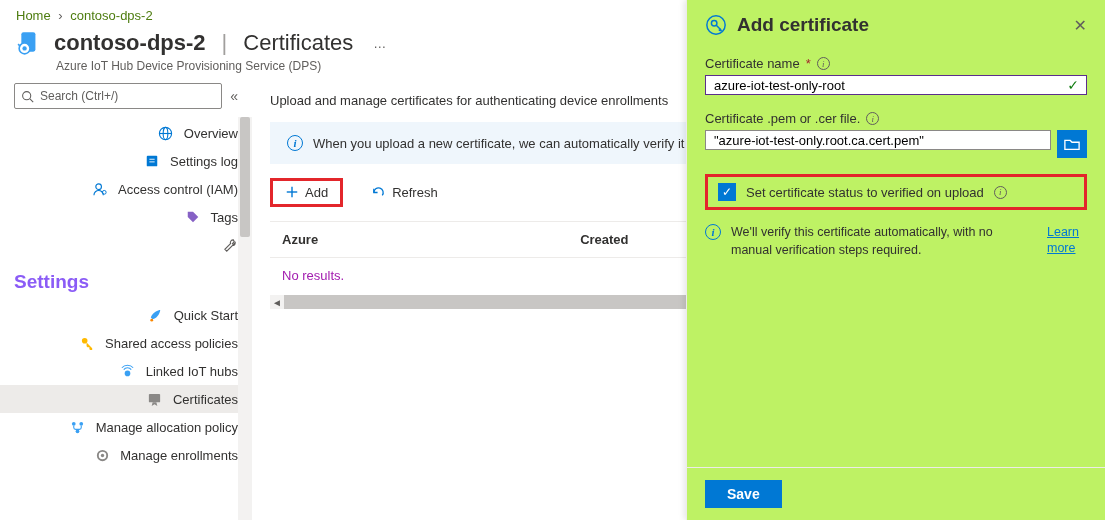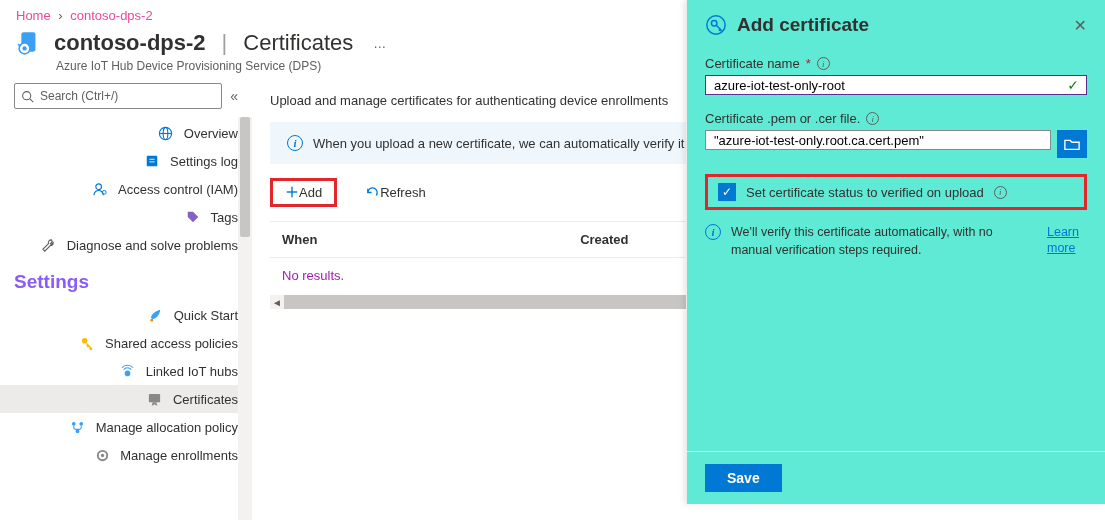--- a/index.html
+++ b/index.html
@@ -6,21 +6,21 @@
   body {
     font-family: "Segoe UI", -apple-system, sans-serif;
     font-size: 13px;
     color: #323130;
     background: #ffffff;
     width: 1105px;
     height: 520px;
     overflow: hidden;
     position: relative;
   }
-  a { color: #ec4899; text-decoration: none; }
+  a { color: #4d7c0f; text-decoration: none; }
 
   
   .breadcrumb {
     padding: 8px 16px 4px 16px;
     font-size: 13px;
     color: #0078d4;
   }
   .breadcrumb span.sep { color: #605e5c; margin: 0 4px; }
 
   
@@ -122,21 +122,21 @@
     font-style: italic;
     font-size: 11px;
     font-weight: bold;
     flex-shrink: 0;
   }
   .toolbar {
     display: flex; align-items: center; gap: 18px;
     padding: 14px 0 14px 0;
   }
   .toolbar-btn {
-    display: inline-flex; align-items: flex-start; 
+    display: inline-flex; align-items: flex-start; gap: 6px;
     padding: 4px 10px;
     cursor: pointer;
     font-size: 13px;
     background: #fff;
   }
   .toolbar-btn.highlighted {
     border: 3px solid #e3262b;
     padding: 4px 12px;
   }
   .table {
@@ -156,23 +156,23 @@
     margin-top: 2px;
     display: flex; align-items: center;
     background: #f3f2f1;
   }
   .hscroll .arrow { width: 14px; text-align: center; color: #605e5c; font-size: 10px; }
   .hscroll .track { flex: 1; height: 14px; background: #c8c6c4; }
 
   
   .panel {
     position: absolute;
-    top: 0; right: 0; bottom: 16px;
+    top: 0; right: 0; bottom: 0;
     width: 419px;
-    background: #5eead4;
+    background: #bef264;
     box-shadow: -2px 0 6px rgba(0,0,0,.1);
     border-left: 1px solid #edebe9;
     display: flex;
     flex-direction: column;
   }
   .panel-header {
     display: flex; align-items: center; gap: 10px;
     padding: 14px 18px 10px 18px;
   }
   .panel-header-icon {
@@ -340,21 +340,20 @@
             </svg>
           </span>
         <span>Tags</span>
       </li>
       <li class="nav-item">
         <span class="icon">
             <svg width="15" height="15" viewBox="0 0 16 16">
               <path d="M11 2a3 3 0 00-3 4L2 12l2 2 6-6a3 3 0 003-3l-2 2-1-1 2-2z" fill="none" stroke="#605e5c" stroke-width="1.2"></path>
             </svg>
           </span>
-        <span>Diagnose and solve problems</span>
       </li>
     </ul>
 
     <div class="nav-section-header">Settings</div>
     <ul class="nav-list">
       <li class="nav-item">
         <span class="icon">
             <svg width="15" height="15" viewBox="0 0 16 16">
               <path d="M3 10c2-6 8-8 10-8 0 2-2 8-8 10l-2-2z" fill="#3aa0f3"></path>
               <circle cx="4" cy="13" r="1.5" fill="#fa8600"></circle>
@@ -440,21 +439,21 @@
               <path d="M3 8a5 5 0 119 3" fill="none" stroke="#0078d4" stroke-width="1.4"></path>
               <path d="M3 4v4h4" fill="none" stroke="#0078d4" stroke-width="1.4"></path>
             </svg>
           </span>
         <span>Refresh</span>
       </div>
     </div>
 
     <div class="table">
       <div class="table-head">
-        <div>When</div>
+        <div>Azure</div>
         <div>Created</div>
         <div>Expires</div>
       </div>
       <div class="table-empty">No results.</div>
     </div>
     <div class="hscroll">
       <div class="arrow">◄</div>
       <div class="track"></div>
     </div>
   </div>

